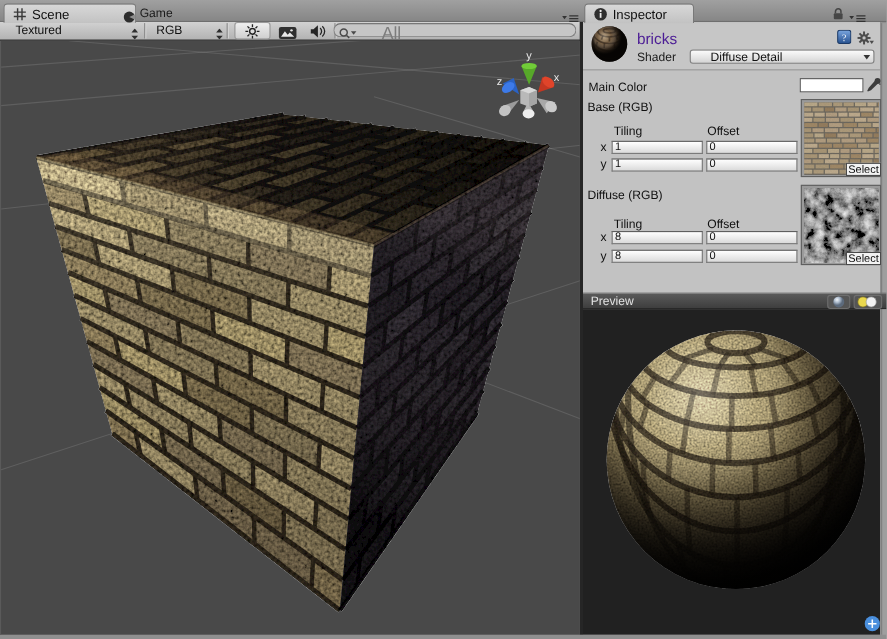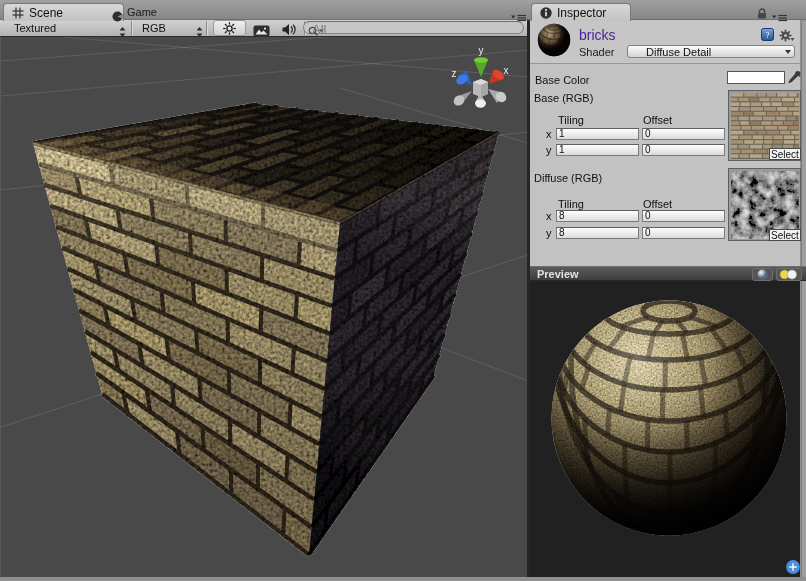--- a/index.html
+++ b/index.html
@@ -9,21 +9,21 @@
 #toolbar{left:0;top:20px;width:613px;height:16px;background:linear-gradient(#d2d2d2,#b2b2b2);border-bottom:1px solid #2c2c2c;height:17px}
 .tbtext{position:absolute;font-size:11px;color:#101010;top:2px}
 .sep{position:absolute;top:1px;height:14px;width:1px;background:#8a8a8a;box-shadow:1px 0 0 #d8d8d8}
 #sceneview{left:0;top:37px;width:527px;height:540px;background:#494949;border-left:1px solid #5a5a5a}
 #vsep{left:527px;top:20px;width:3px;height:557px;background:#262626}
 #insp{left:530px;top:20px;width:270px;height:557px;background:#c2c2c2}
 #rstrip{left:801px;top:21px;width:5px;height:556px;background:#9e9e9e;border-left:1px solid #7e7e7e}
 #ihdr{left:0;top:1px;width:270px;height:43px;background:#c6c6c6;border-bottom:1px solid #969696}
 .lbl{position:absolute;font-size:11px;color:#101010}
 .tf{position:absolute;height:12px;background:linear-gradient(#ffffff,#dadada);border:1px solid #7a7a7a;border-top-color:#5f5f5f;font-size:10px;color:#101010;padding:0px 2px;line-height:10px}
-#pvhdr{left:530px;top:266px;width:276px;height:15px;background:linear-gradient(#5a5a5a,#3e3e3e);border-top:1px solid #707070;border-bottom:1px solid #282828;color:#e2e2e2;font-size:11px;font-weight:bold}
+#pvhdr{left:530px;top:266px;width:276px;height:15px;background:linear-gradient(#5a5a5a,#3e3e3e);border-top:1px solid #707070;border-bottom:1px solid #282828;color:#e2e2e2;font-size:11px;font-weight:normal}
 #pvbody{left:530px;top:281px;width:270px;height:296px;background:#212121}
 .thumbframe{position:absolute;border:1px solid #5f5f5f;background:#9a9a9a;padding:2px}
 .selbtn{position:absolute;background:#f2f2f2;border:1px solid #4a4a4a;font-size:10px;color:#101010;width:32px;height:12px;line-height:11px;text-align:center}
 </style></head><body>
 <div id="root">
 <div class="abs" id="well"></div>
 <div class="abs" id="sceneview">
       <svg width="527" height="540" viewBox="0 37 527 540" style="position:absolute;left:0;top:0">
 <defs>
  <clipPath id="cubeclip">
@@ -470,21 +470,21 @@
           <path d="M9 3.5 A4 4 0 0 1 9 9.5" fill="none" stroke="#252525" stroke-width="1.2"></path>
           <path d="M11 1.8 A6.2 6.2 0 0 1 11 11.2" fill="none" stroke="#252525" stroke-width="1.2"></path>
         </svg></span>
   <span class="sep" style="left:304px"></span>
   <span class="abs" style="left:303px;top:1px;width:221px;height:13px;background:#c6c6c6;border:1px solid #828282;border-top-color:#6e6e6e;border-radius:7px"></span>
   <span class="abs" style="left:308px;top:3px"><svg width="17" height="11" viewBox="0 0 17 11">
           <circle cx="4.5" cy="4.5" r="3.2" fill="none" stroke="#4a4a4a" stroke-width="1.3"></circle>
           <line x1="7" y1="7" x2="9.5" y2="9.5" stroke="#4a4a4a" stroke-width="1.3"></line>
           <polygon points="11,3.5 16,3.5 13.5,6.5" fill="#4a4a4a"></polygon>
         </svg></span>
-  <span class="abs" style="left:312px;top:2px;font-size:13px;color:#7c7c7c">All</span>
+  <span class="abs" style="left:347px;top:2px;font-size:16px;color:#7c7c7c">All</span>
 </div>
 <div class="tab" style="left:3px;width:121px">
       <svg width="12" height="12" viewBox="0 0 12 12">
         <g stroke="#3a3a3a" stroke-width="1.3">
           <line x1="4" y1="0.5" x2="4" y2="11.5"></line>
           <line x1="8" y1="0.5" x2="8" y2="11.5"></line>
           <line x1="0.5" y1="4" x2="11.5" y2="4"></line>
           <line x1="0.5" y1="8" x2="11.5" y2="8"></line>
         </g>
       </svg>
@@ -562,21 +562,21 @@
             <rect x="5.6" y="0.6" width="1.8" height="11.8" transform="rotate(90 6.5 6.5)"></rect>
             <rect x="5.6" y="0.6" width="1.8" height="11.8" transform="rotate(135 6.5 6.5)"></rect>
           </g>
           <circle cx="6.5" cy="6.5" r="1.5" fill="#c3c3c3"></circle>
           <polygon points="11.5,9 15.5,9 13.5,12" fill="#4c4c4c"></polygon>
         </svg></span>
   <span class="abs" style="left:97px;top:25px;width:168px;height:13px;background:linear-gradient(#fbfbfb,#d4d4d4);border:1px solid #828282;border-radius:3px"></span>
   <span class="abs" style="left:116px;top:26px;font-size:11px;color:#101010">Diffuse Detail</span>
   <span class="abs" style="left:255px;top:30px;width:0;height:0;border-left:3.5px solid transparent;border-right:3.5px solid transparent;border-top:4px solid #333"></span>
 
-  <span class="lbl" style="left:5px;top:54px">Base Color</span>
+  <span class="lbl" style="left:5px;top:54px">Main Color</span>
   <span class="abs" style="left:197px;top:51px;width:58px;height:13px;background:#fff;border:1px solid #555"></span>
   <span class="abs" style="left:258px;top:50px"><svg width="13" height="15" viewBox="0 0 13 15">
           <circle cx="9.8" cy="3.6" r="2.7" fill="#3c3c3c"></circle>
           <path d="M7.6 3.2 L10.2 5.8 3.8 12 1 13.2 0.4 12.6 1.8 9.8 Z" fill="#3c3c3c"></path>
           <path d="M11.8 5.2 L12.8 6.8 11 7 Z" fill="#3c3c3c"></path>
         </svg></span>
   <span class="lbl" style="left:4px;top:72px">Base (RGB)</span>
   <div class="thumbframe" style="left:198px;top:70px;width:73px;height:71px"><svg width="68" height="66" viewBox="0 0 72 70">
           <rect width="72" height="70" fill="#6f6a60"></rect>
           <rect x="0" y="0" width="12.8" height="3.8" fill="#bcab8b"></rect>

